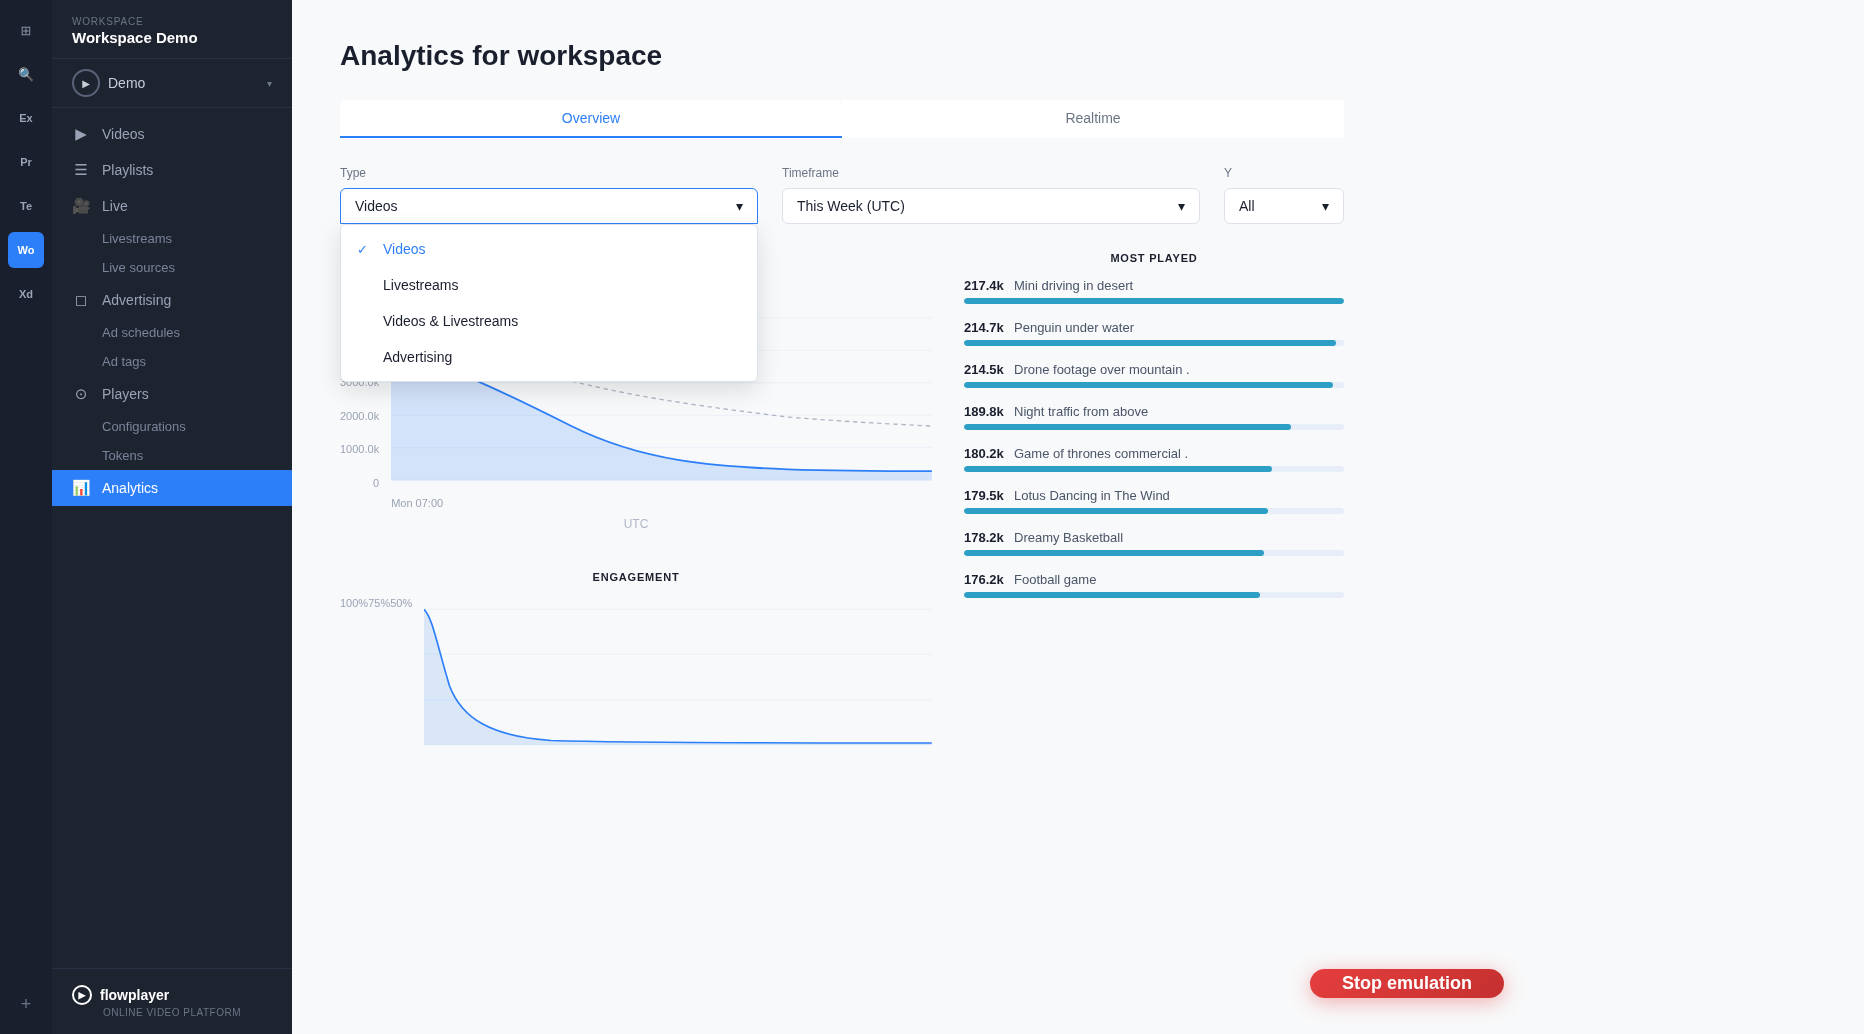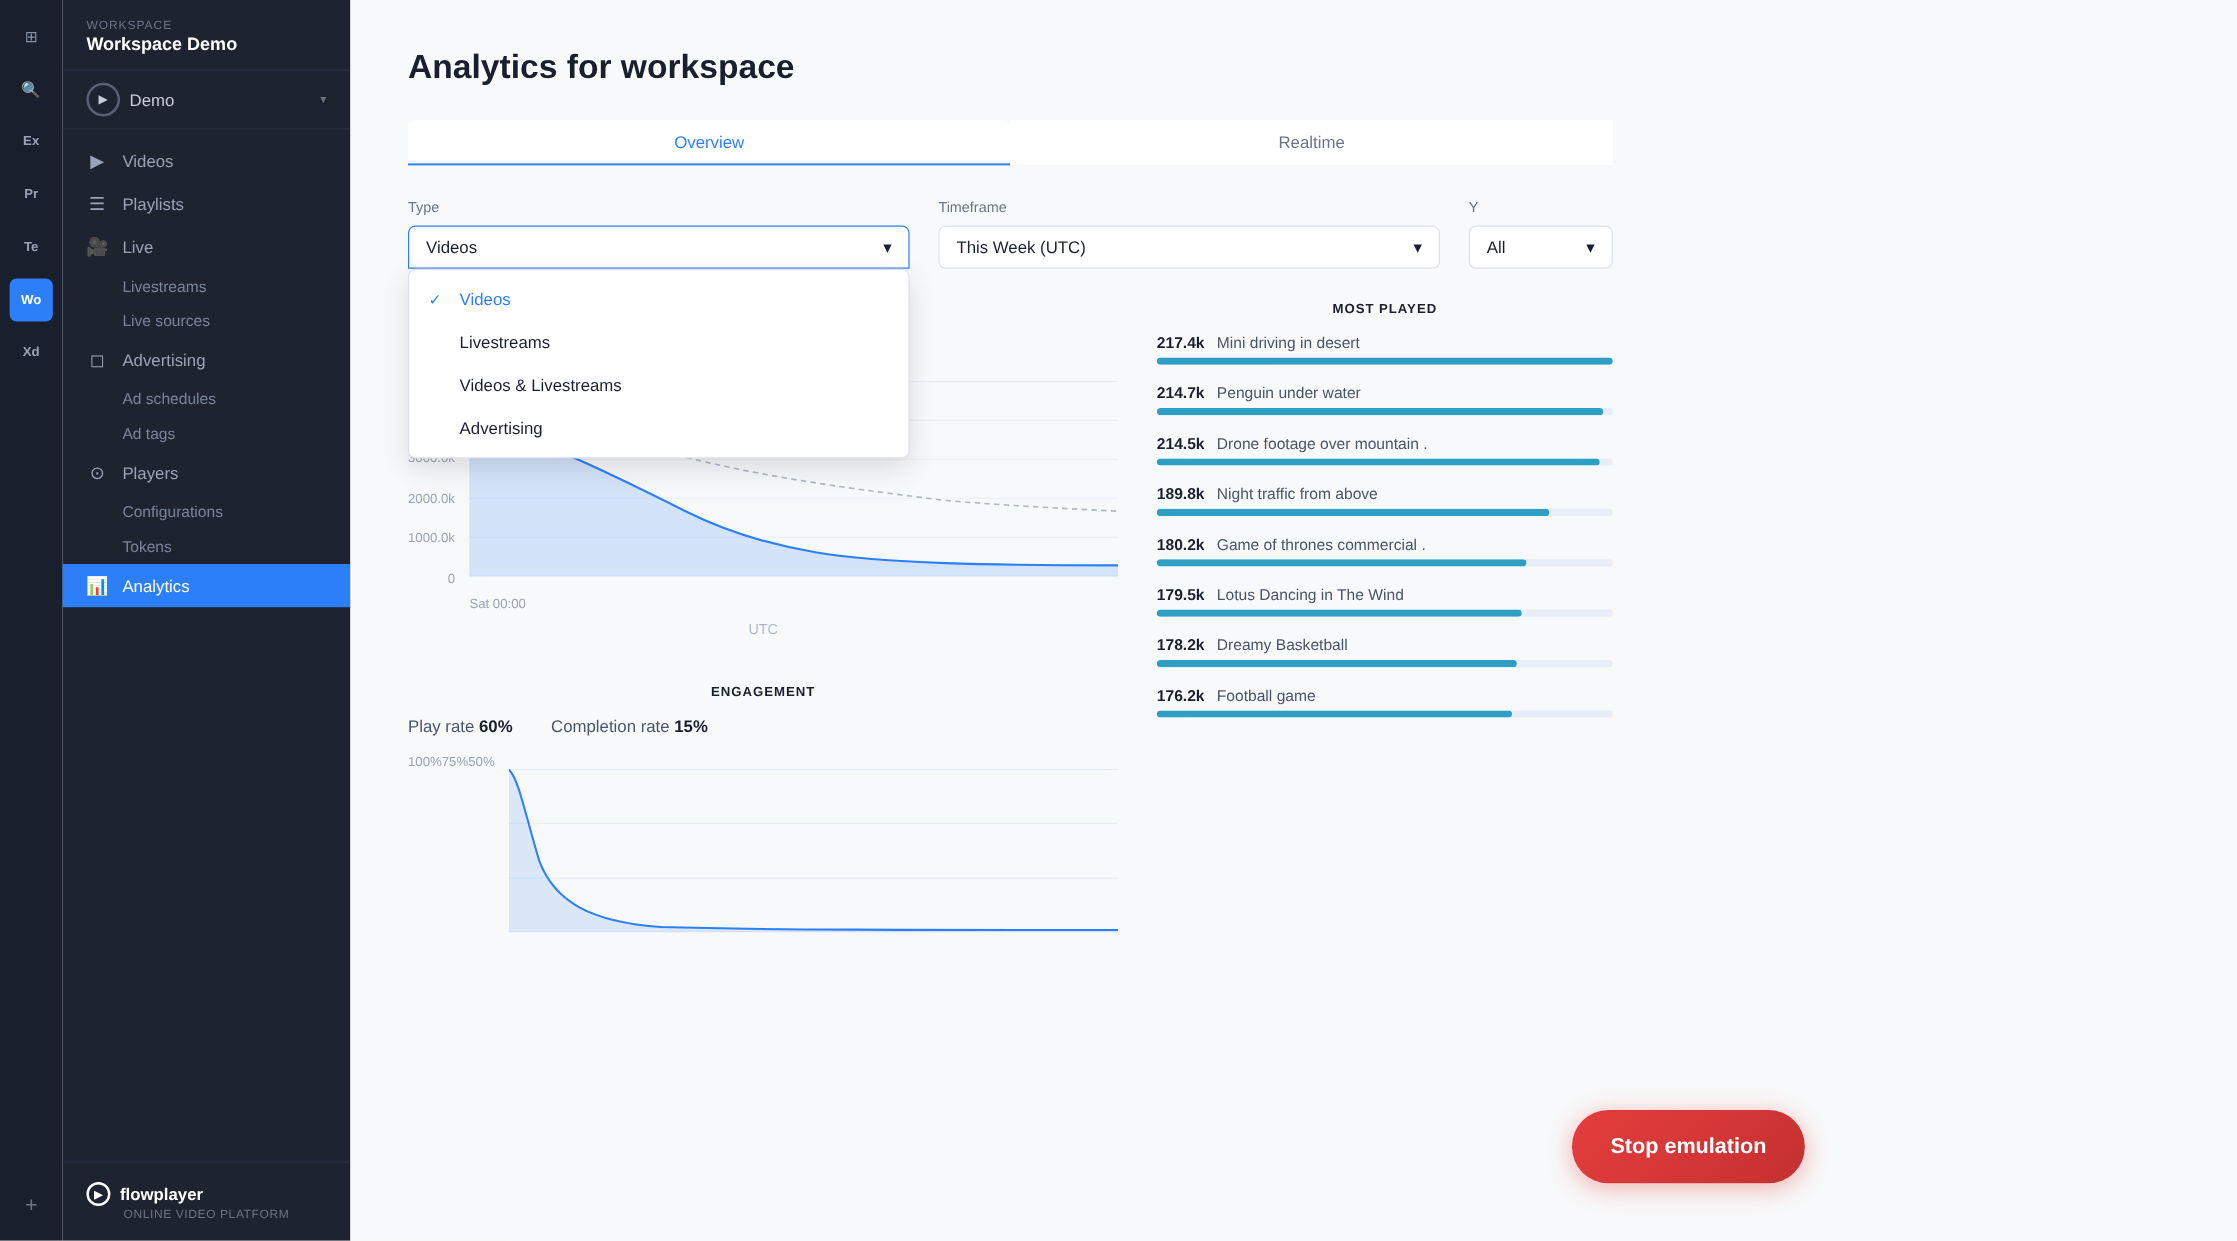--- a/index.html
+++ b/index.html
@@ -323,26 +323,26 @@
     }
     .most-played-bar {
       height: 6px;
       background: #2d9fc4;
       border-radius: 3px;
     }
 
     
     .stop-emulation-btn {
       position: fixed;
-      bottom: 48px;
+      bottom: 36px;
       right: 360px;
       background: linear-gradient(135deg, #e53e3e, #c53030);
       color: white;
       border: none;
-      padding: 20px 32px;
+      padding: 4px 32px;
       border-radius: 30px;
       font-size: 18px;
       font-weight: 600;
       cursor: pointer;
       box-shadow: 0 4px 20px rgba(229, 62, 62, 0.4);
       z-index: 1000;
     }
   </style>
 </head>
 <body>
@@ -521,38 +521,28 @@
                 <line x1="0" y1="72" x2="600" y2="72" stroke="#e8eef8" stroke-width="1"></line>
                 <line x1="0" y1="108" x2="600" y2="108" stroke="#e8eef8" stroke-width="1"></line>
                 <line x1="0" y1="144" x2="600" y2="144" stroke="#e8eef8" stroke-width="1"></line>
                 <line x1="0" y1="180" x2="600" y2="180" stroke="#e8eef8" stroke-width="1"></line>
 
                 <path d="M0,40 C60,50 120,80 200,120 C280,160 360,165 440,168 C500,170 560,170 600,170 L600,180 L0,180 Z" fill="rgba(45,127,249,0.18)" stroke="none"></path>
                 <path d="M0,40 C60,50 120,80 200,120 C280,160 360,165 440,168 C500,170 560,170 600,170" fill="none" stroke="#2d7ff9" stroke-width="2"></path>
 
                 <path d="M0,20 C60,30 120,50 200,70 C280,90 360,100 440,110 C500,115 560,118 600,120" fill="none" stroke="#b0b8c8" stroke-width="1.5" stroke-dasharray="5,4"></path>
               </svg>
-              <div class="chart-x-label">Sat 00:00</div>
+              <div class="chart-x-label">Mon 07:00</div>
             </div>
           </div>
           <div class="chart-utc-label">UTC</div>
         </div>
 
         <div class="engagement-section">
           <div class="section-title">ENGAGEMENT</div>
-          <div class="engagement-stats">
-            <div class="stat-item">
-              <span>Play rate</span>
-              <strong>60%</strong>
-            </div>
-            <div class="stat-item">
-              <span>Completion rate</span>
-              <strong>15%</strong>
-            </div>
-          </div>
 
           <div style="position:relative;display:flex;gap:8px;">
             <div style="display:flex;flex-direction:row;justify-content:space-between;height:160px;text-align:right;padding-right:4px;flex-shrink:0;">
               <span style="font-size:11px;color:#9aa3b5;">100%</span>
               <span style="font-size:11px;color:#9aa3b5;">75%</span>
               <span style="font-size:11px;color:#9aa3b5;">50%</span>
             </div>
             <div style="flex:1;">
               <svg viewBox="0 0 600 160" width="100%" height="160">
                 <line x1="0" y1="0" x2="600" y2="0" stroke="#e8eef8" stroke-width="1"></line>

